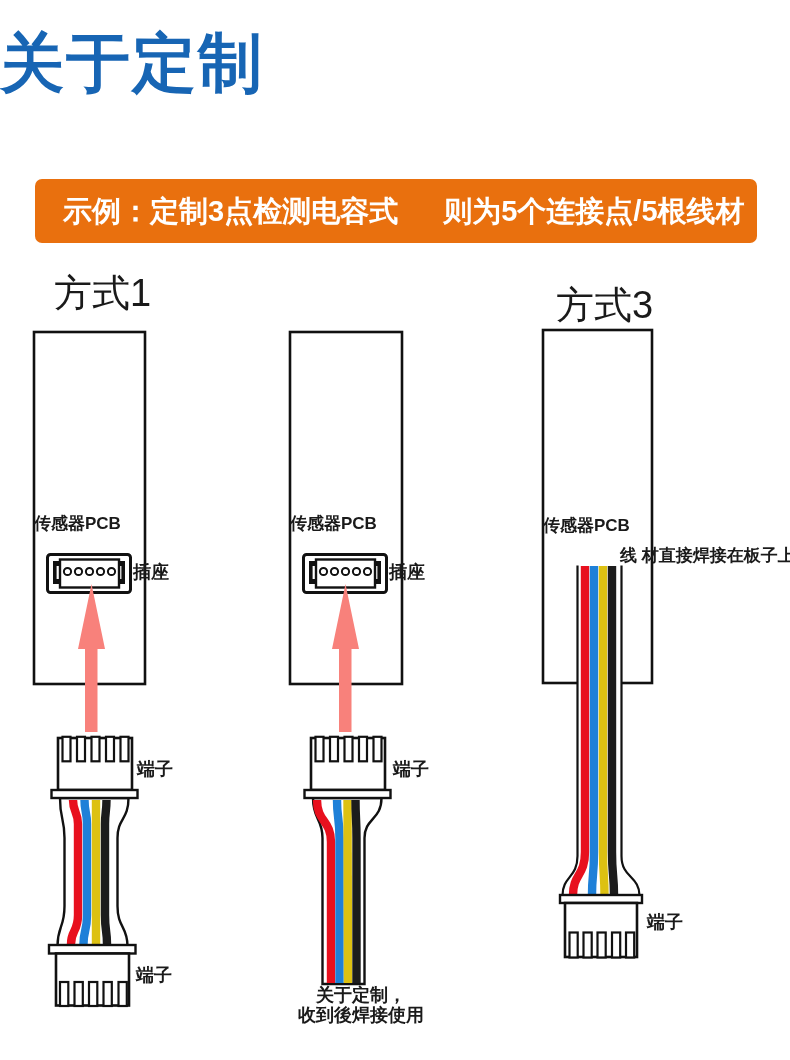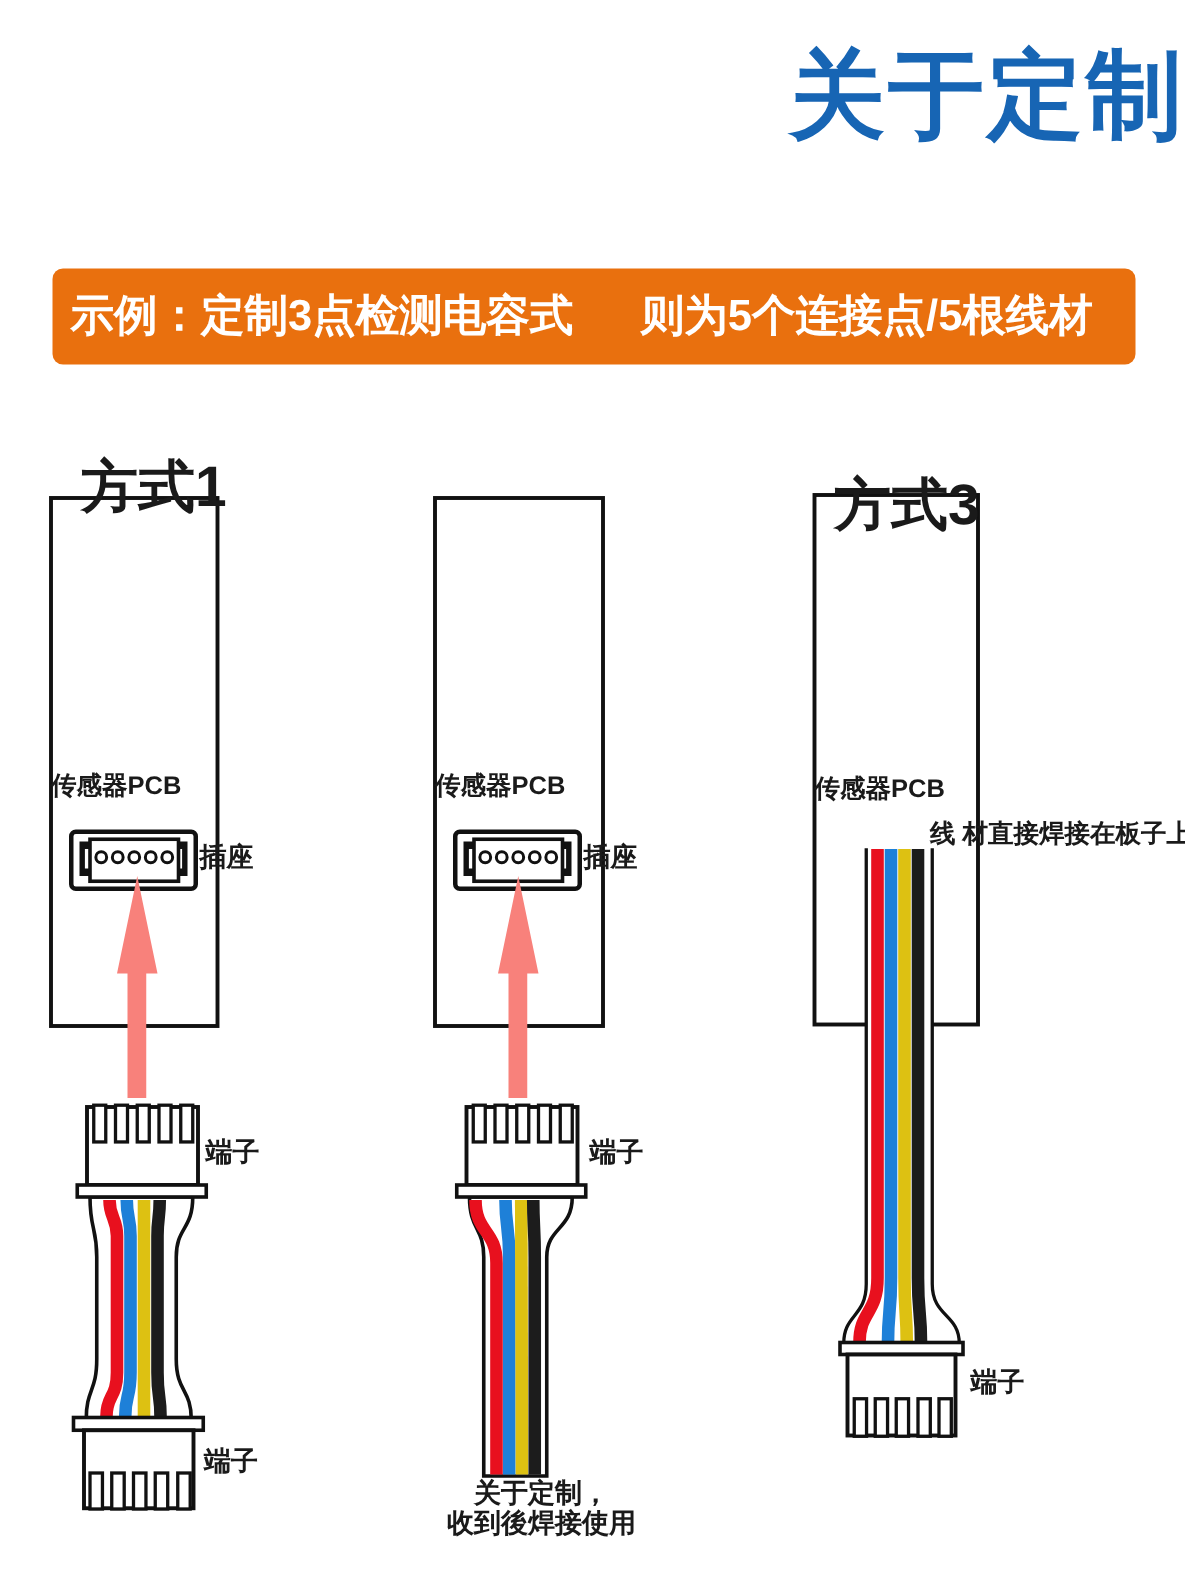--- a/index.html
+++ b/index.html
@@ -6,36 +6,36 @@
   #page {
     position:relative; width:790px; height:1060px; background:#ffffff;
     font-family:"Liberation Sans", sans-serif; overflow:hidden;
   }
   .abs { position:absolute; }
   .label {
     position:absolute; color:#1a1a1a; font-weight:700; white-space:nowrap;
     font-family:"Liberation Sans", sans-serif; line-height:1.15;
   }
   #page-title {
-    top:30px; left:0; width:790px; text-align:right;
+    top:30px; left:0; width:790px; text-align:left;
     font-size:64px; font-weight:800; color:#1765b4; letter-spacing:2px;
     line-height:1.05;
   }
   #page-subtitle {
     top:103px; left:0; width:790px; text-align:center;
     font-size:20px; font-weight:700; color:#1765b4; letter-spacing:0.5px;
   }
   #banner {
     position:absolute; top:179px; left:35px; width:722px; height:64px;
     background:#e9700e; border-radius:7px;
     color:#ffffff; font-size:29px; font-weight:700;
-    line-height:64px; padding-left:12px; box-sizing:border-box;
+    line-height:64px; padding-left:28px; box-sizing:border-box;
     white-space:pre; font-family:"Liberation Sans", sans-serif;
   }
-  .method-title { font-size:38px; font-weight:700;margin-top:32px; }
+  .method-title { font-size:38px; font-weight:400; }
   .pcb-label    { font-size:17px; }
   .part-label   { font-size:18px;font-family:Liberation Mono, monospace; }
   .note-label   { font-size:17px; }
   .note-block   { text-align:center; font-size:18px; font-weight:700; line-height:19.5px; }
   svg { position:absolute; top:0; left:0; }
 </style>
 </head>
 <body>
 
 <div id="page">

